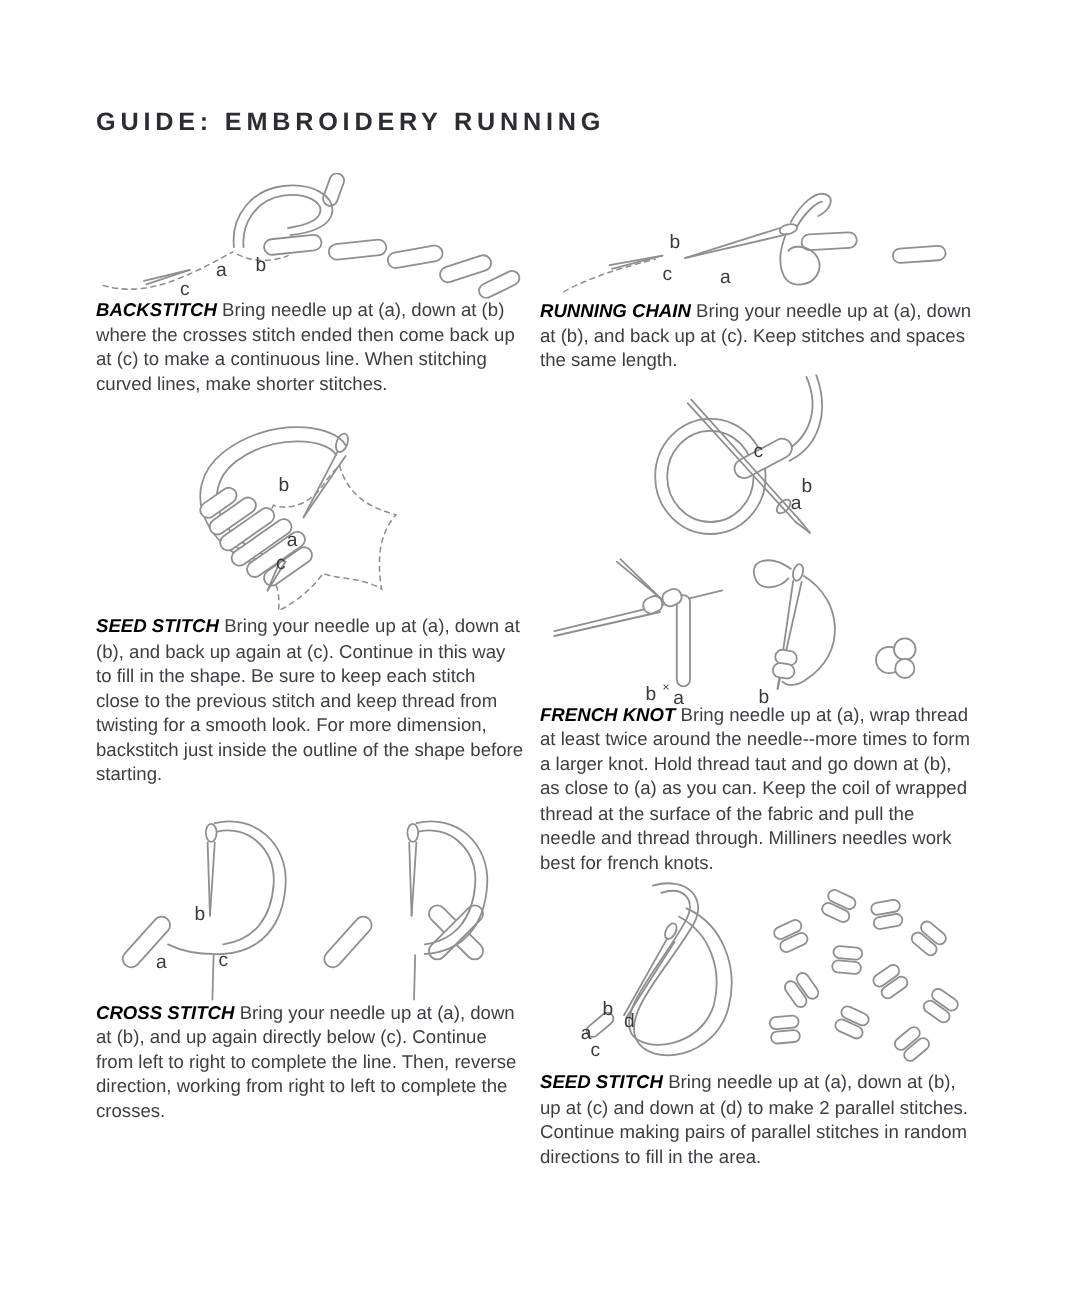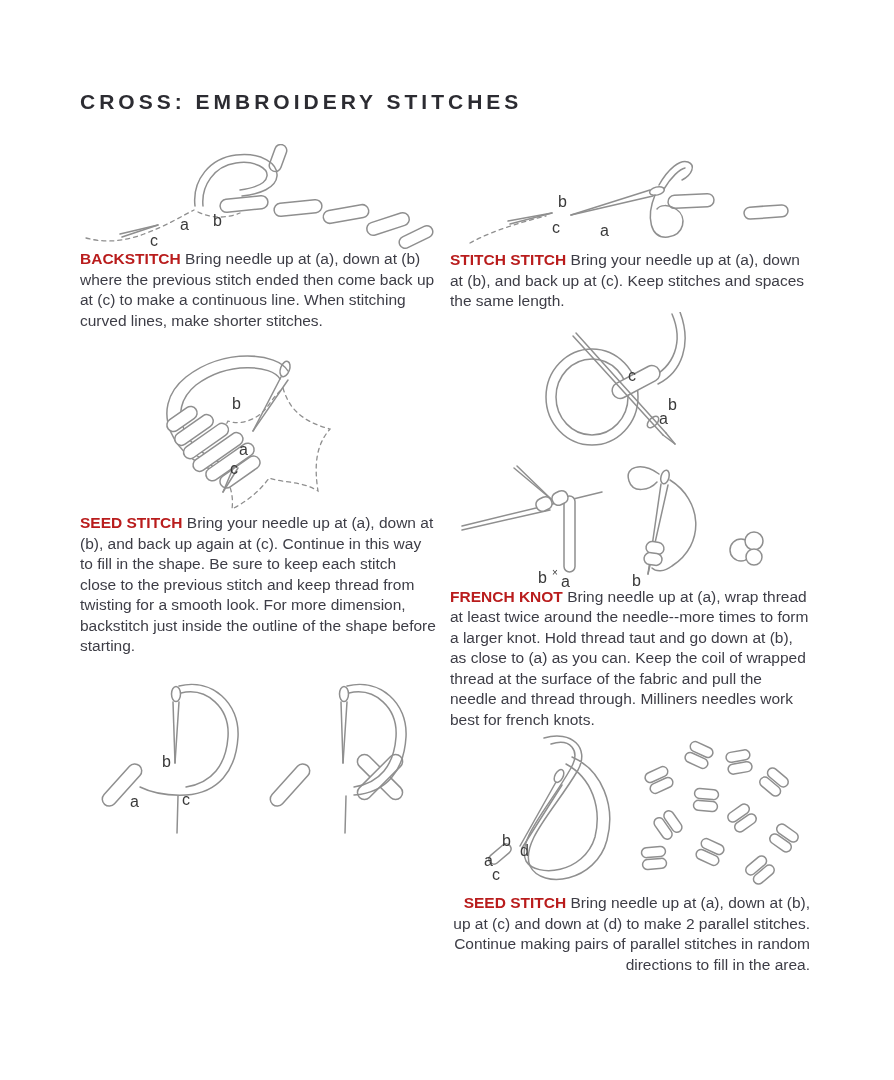--- a/index.html
+++ b/index.html
@@ -26,35 +26,35 @@
   .fig-seed{height:163px;}
   p.desc{
     margin:0;font-size:15.5px;line-height:20.5px;color:#3d3d46;
   }
   .p-backstitch{margin-top:8px;}
   .p-running{margin-top:7px;}
   .p-satin{margin-top:9px;}
   .p-chain{margin-top:0;}
   .p-cross{margin-top:13px;}
   .p-french{margin-top:8px;}
-  .p-seed{margin-top:8px;text-align:right;}
-  .sname{font-weight:700;color:#b91c1c;}
+  .p-seed{margin-top:8px;}
+  .sname{font-weight:700;color:#000000;font-style:italic;}
   
   .ln{fill:none;stroke:#8f8f8f;stroke-width:1.5;stroke-linecap:round;stroke-linejoin:round;}
   .dash{fill:none;stroke:#8f8f8f;stroke-width:1.3;stroke-linecap:round;stroke-dasharray:4 4;}
   .st{fill:#ffffff;stroke:#8f8f8f;stroke-width:1.5;}
   .lbl{font-family:"Liberation Sans",sans-serif;font-size:16px;fill:#3a3a3a;}
   .lbl-sm{font-family:"Liberation Sans",sans-serif;font-size:10px;fill:#3a3a3a;}
 </style>
 </head>
 <body>
 
 <div class="page">
 
-  <h1 class="title">CROSS: EMBROIDERY STITCHES</h1>
+  <h1 class="title">GUIDE: EMBROIDERY RUNNING</h1>
 
   <div class="columns">
 
     <div class="col col-left">
 
       <section>
         <figure class="fig-backstitch">
           <svg width="356" height="105" viewBox="0 0 352 105">
             <g>
               <path class="dash" d="M4,94 C26,100 46,96 62,90 C84,82 100,72 112,66"></path>
@@ -76,21 +76,21 @@
               <path class="ln" d="M113,62 C110,36 128,14 154,11 C180,8 196,20 195,32 C194,44 178,50 160,52"></path>
               <path class="ln" d="M121,62 C119,42 132,22 154,19 C174,16 186,25 185,32 C184,40 172,44 158,46"></path>
             </g>
             <g>
               <text class="lbl" x="98" y="86">a</text>
               <text class="lbl" x="131" y="82">b</text>
               <text class="lbl" x="68" y="102">c</text>
             </g>
           </svg>
         </figure>
-        <p class="desc p-backstitch"><span class="sname">BACKSTITCH</span> <span>Bring needle up at (a), down at (b) where the previous stitch ended then come back up at (c) to make a continuous line. When stitching curved lines, make shorter stitches.</span></p>
+        <p class="desc p-backstitch"><span class="sname">BACKSTITCH</span> <span>Bring needle up at (a), down at (b) where the crosses stitch ended then come back up at (c) to make a continuous line. When stitching curved lines, make shorter stitches.</span></p>
       </section>
 
       <section>
         <figure class="fig-satin">
           <svg width="356" height="182" viewBox="0 0 352 182">
             <g>
               <path class="dash" d="M201,57 C208,82 226,92 248,98 C234,114 232,134 236,160 C220,150 202,152 187,147 C178,160 164,171 150,178 C152,163 147,150 140,141 C128,134 118,127 110,121 C128,114 140,102 146,90 C160,95 178,88 188,72 C192,66 197,61 201,57 Z"></path>
             </g>
             <g>
               <path class="ln" d="M140,142 C92,130 64,78 104,46 C142,16 196,22 206,40"></path>
@@ -142,20 +142,21 @@
               <rect class="st" x="-29" y="-7" width="58" height="14" rx="7" transform="translate(298,102) rotate(-45)"></rect>
               <path class="ln" d="M265,11 C298,3 326,28 324,62 C322,96 304,118 272,120"></path>
               <path class="ln" d="M267,18 C293,12 316,33 314,62 C312,90 298,108 272,112"></path>
               <path class="ln" d="M264,121 L263,158"></path>
               <ellipse class="ln" cx="262" cy="19" rx="4.5" ry="7.5"></ellipse>
               <path class="ln" d="M259,27 L261,88"></path>
               <path class="ln" d="M265,27 L261,88"></path>
             </g>
           </svg>
         </figure>
+        <p class="desc p-cross"><span class="sname">CROSS STITCH</span> <span>Bring your needle up at (a), down at (b), and up again directly below (c). Continue from left to right to complete the line. Then, reverse direction, working from right to left to complete the crosses.</span></p>
       </section>
 
     </div>
 
     <div class="col col-right">
 
       <section>
         <figure class="fig-running">
           <svg width="360" height="95" viewBox="0 0 352 95">
             <g>
@@ -179,21 +180,21 @@
               <path class="ln" d="M117,60 L199,41"></path>
               <ellipse class="ln" cx="203" cy="36" rx="7.5" ry="4" transform="rotate(-14 203 36)"></ellipse>
             </g>
             <g>
               <text class="lbl" x="104" y="52">b</text>
               <text class="lbl" x="146" y="81">a</text>
               <text class="lbl" x="98" y="78">c</text>
             </g>
           </svg>
         </figure>
-        <p class="desc p-running"><span class="sname">STITCH STITCH</span> <span>Bring your needle up at (a), down at (b), and back up at (c). Keep stitches and spaces the same length.</span></p>
+        <p class="desc p-running"><span class="sname">RUNNING CHAIN</span> <span>Bring your needle up at (a), down at (b), and back up at (c). Keep stitches and spaces the same length.</span></p>
       </section>
 
       <section>
         <figure class="fig-chain">
           <svg width="360" height="150" viewBox="0 0 352 150">
             <g>
               <path class="ln" d="M218,2 C230,30 220,55 196,66"></path>
               <path class="ln" d="M226,0 C238,32 228,60 204,72"></path>
             </g>
             <g>

